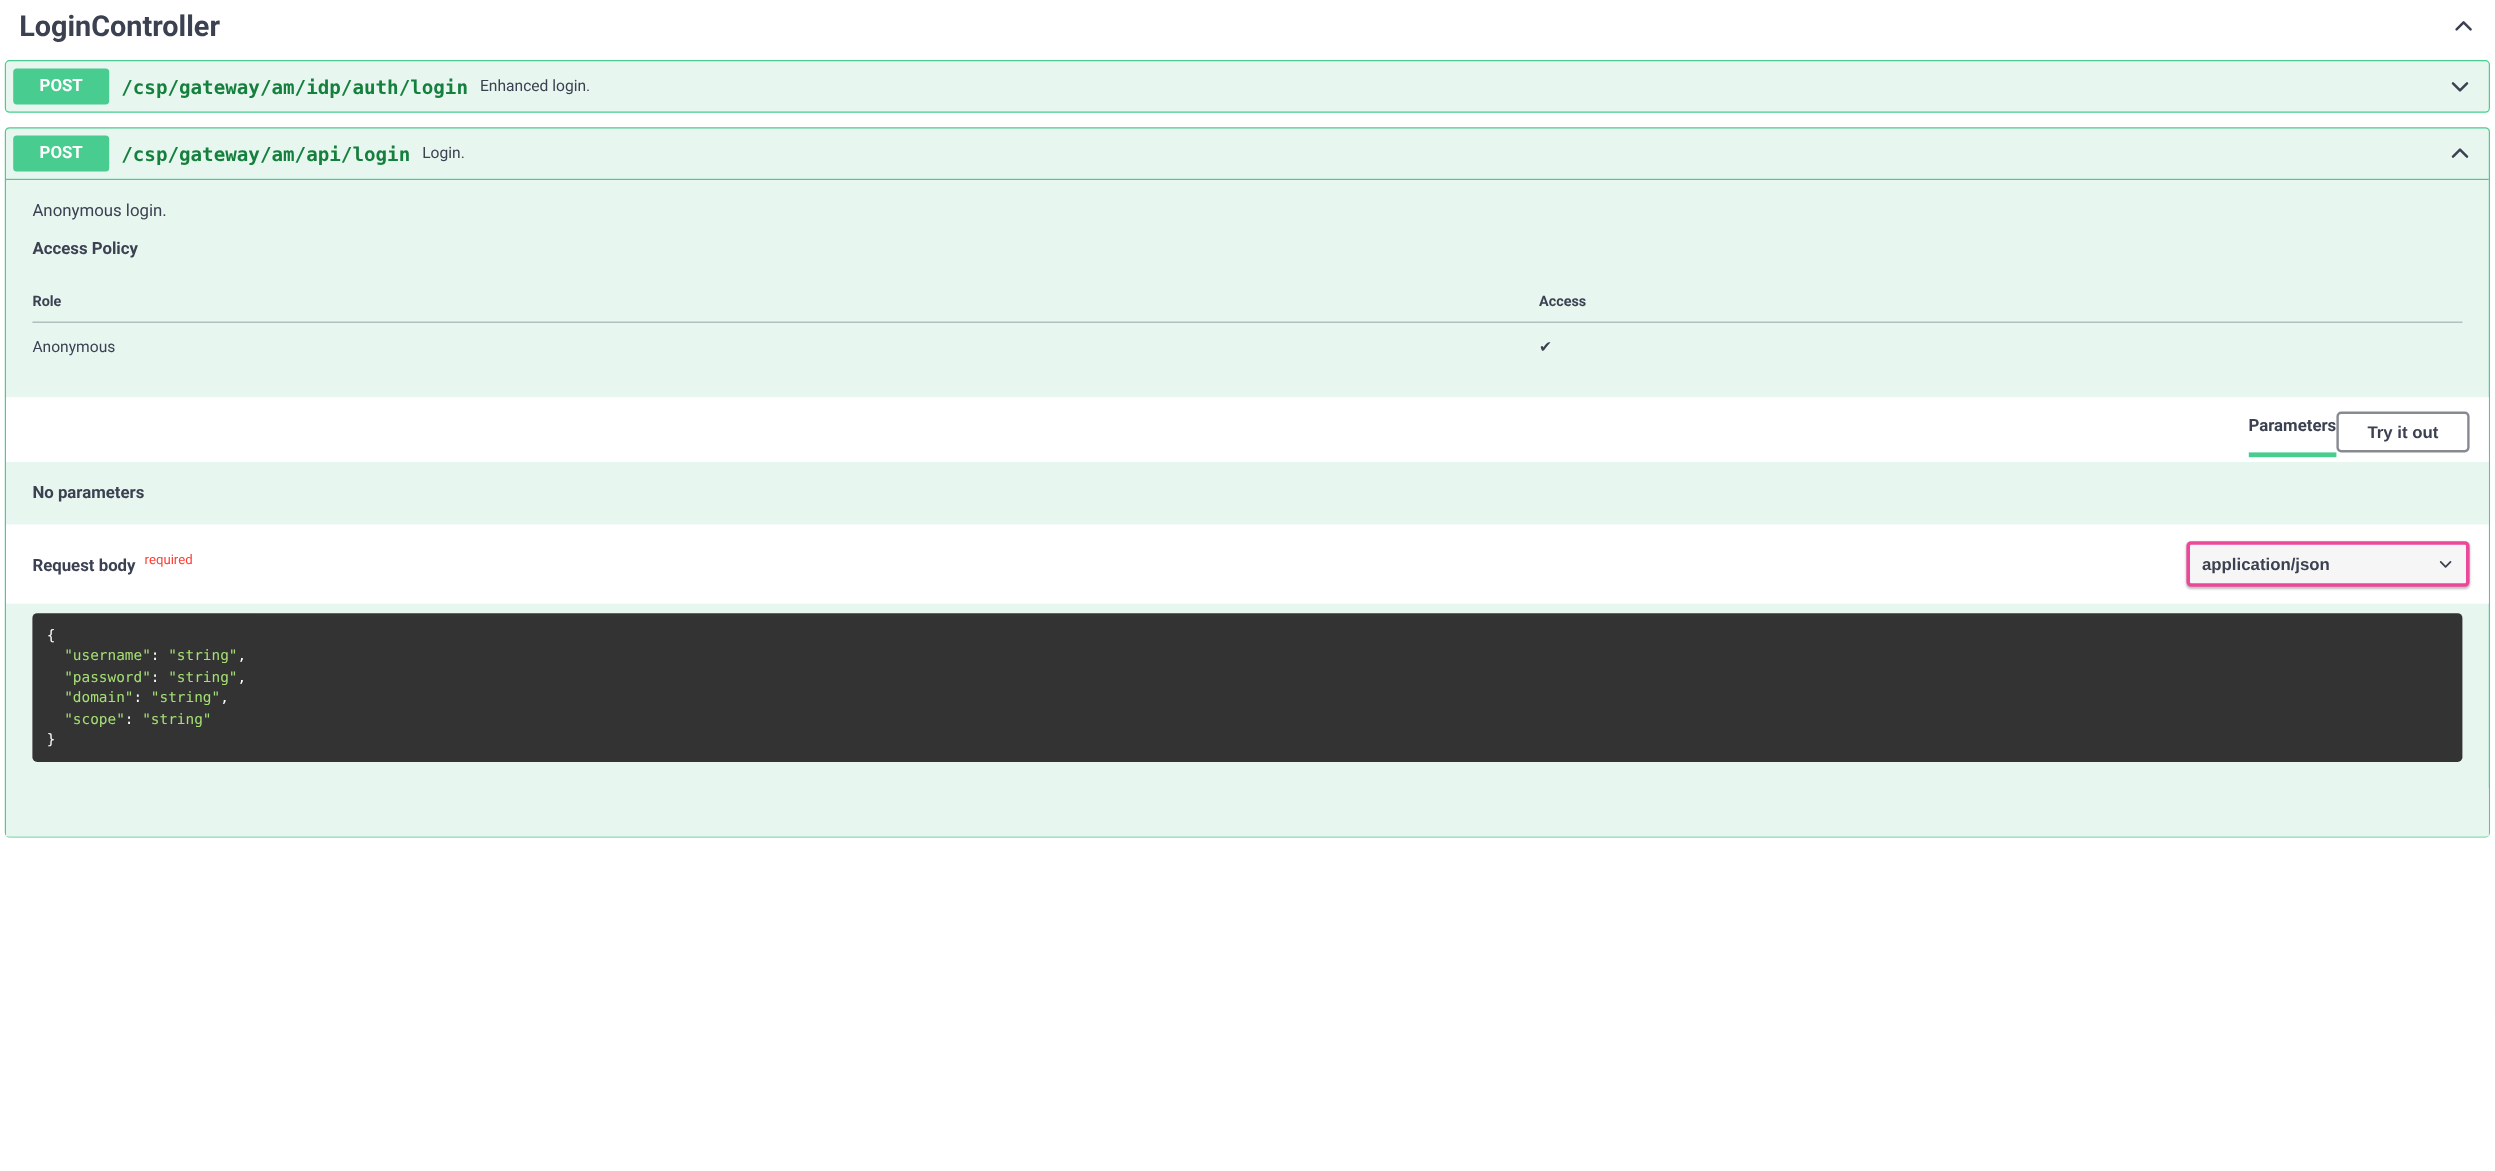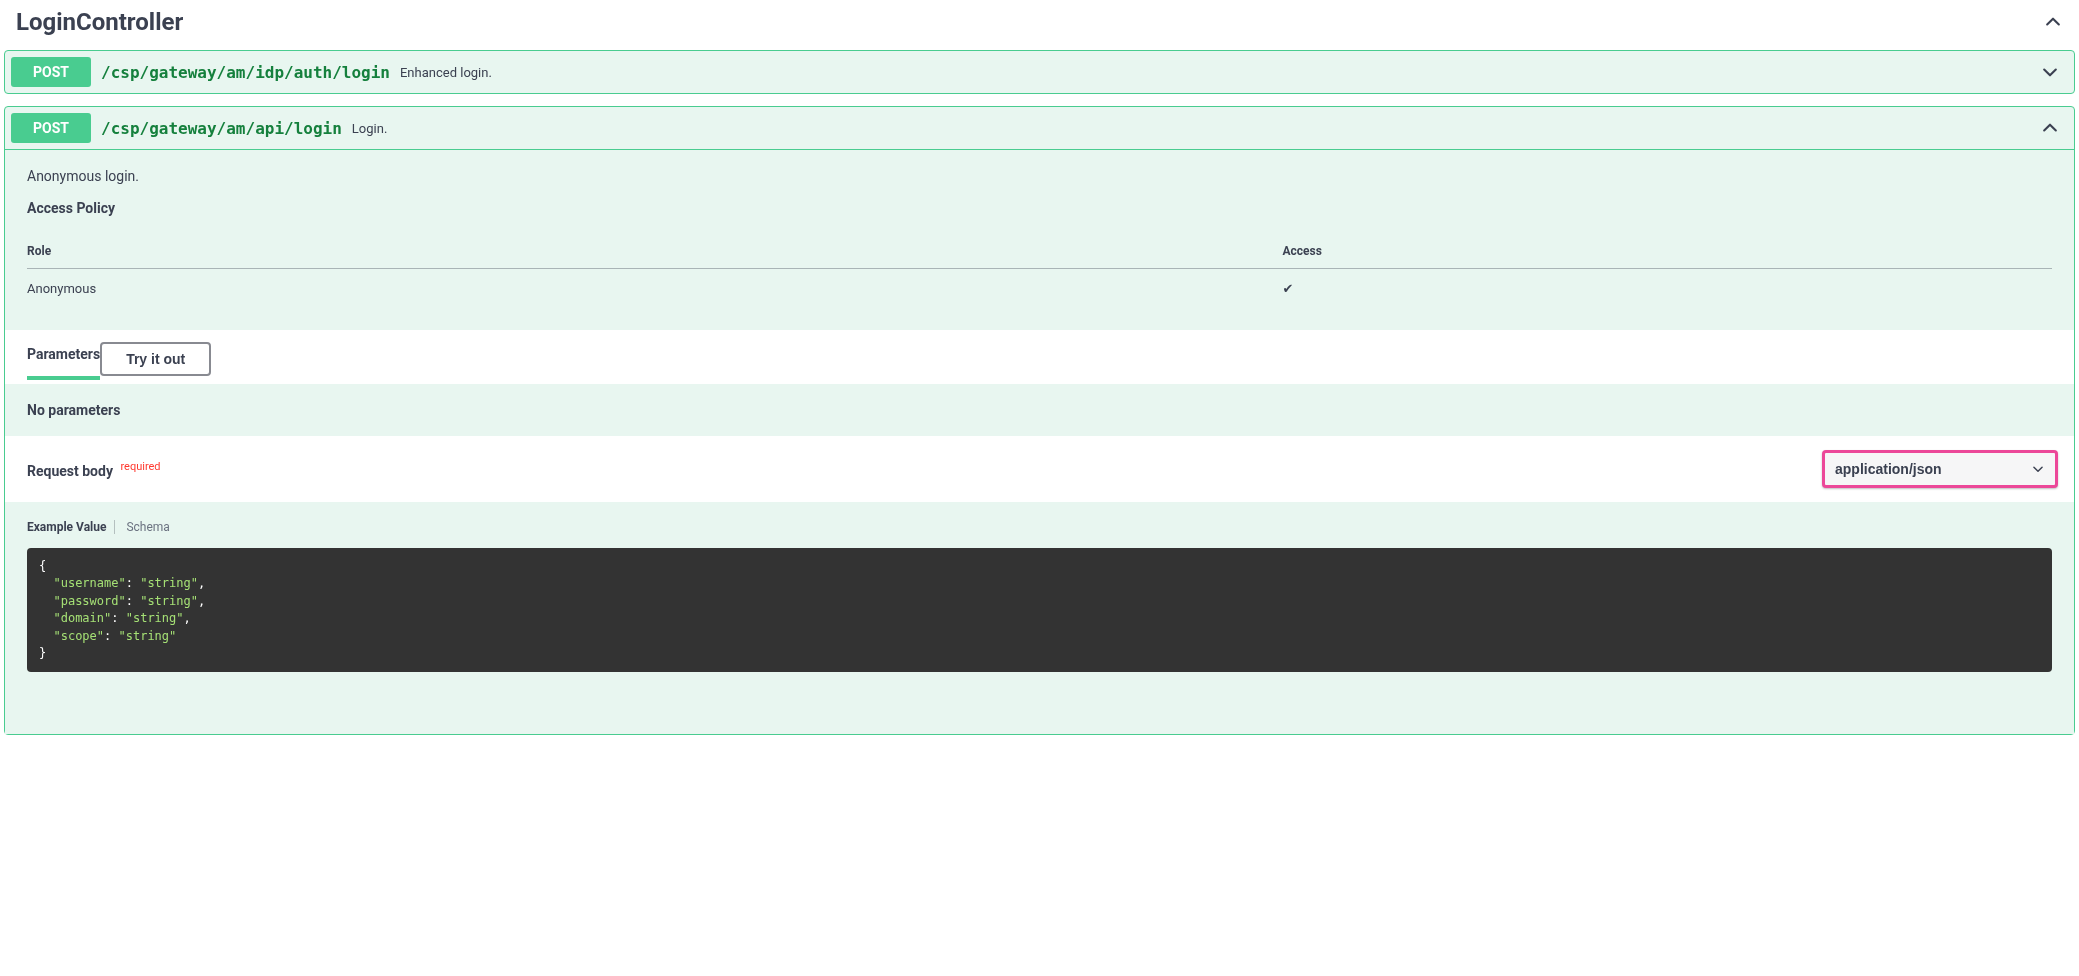--- a/index.html
+++ b/index.html
@@ -86,21 +86,21 @@
   .access-table td {
     padding: 12px 0;
     font-size: 13px;
     color: #3b4151;
   }
   .check { font-size: 16px; color: #3b4151; }
   .params-bar {
     background: #fff;
     display: flex;
     align-items: center;
-    justify-content: flex-start;
+    justify-content: flex-end;
     padding: 12px 16px 0 22px;
     min-height: 52px;
   }
   .params-label {
     font-size: 14px;
     font-weight: 700;
     color: #3b4151;
     padding-bottom: 14px;
     border-bottom: 4px solid #49cc90;
     display: inline-block;
@@ -266,24 +266,20 @@
       <div class="content-select">
         <select>
           <option>application/json</option>
         </select>
         <svg class="sel-caret" width="14" height="14" viewBox="0 0 24 24" style="stroke:#3b4151;stroke-width:2.5;fill:none;stroke-linecap:round;stroke-linejoin:round;">
             <polyline points="5 9 12 16 19 9"></polyline>
           </svg>
       </div>
     </div>
 
-    <div class="schema-tabs">
-      <span class="schema-tab-active">Example Value</span>
-      <span class="schema-tab">Schema</span>
-    </div>
 
     <div class="code-block" id="example-code">{
   <span class="tok-str">"username"</span>: <span class="tok-str">"string"</span>,
   <span class="tok-str">"password"</span>: <span class="tok-str">"string"</span>,
   <span class="tok-str">"domain"</span>: <span class="tok-str">"string"</span>,
   <span class="tok-str">"scope"</span>: <span class="tok-str">"string"</span>
 }</div>
 
     <div class="bottom-space"></div>
   </div>

